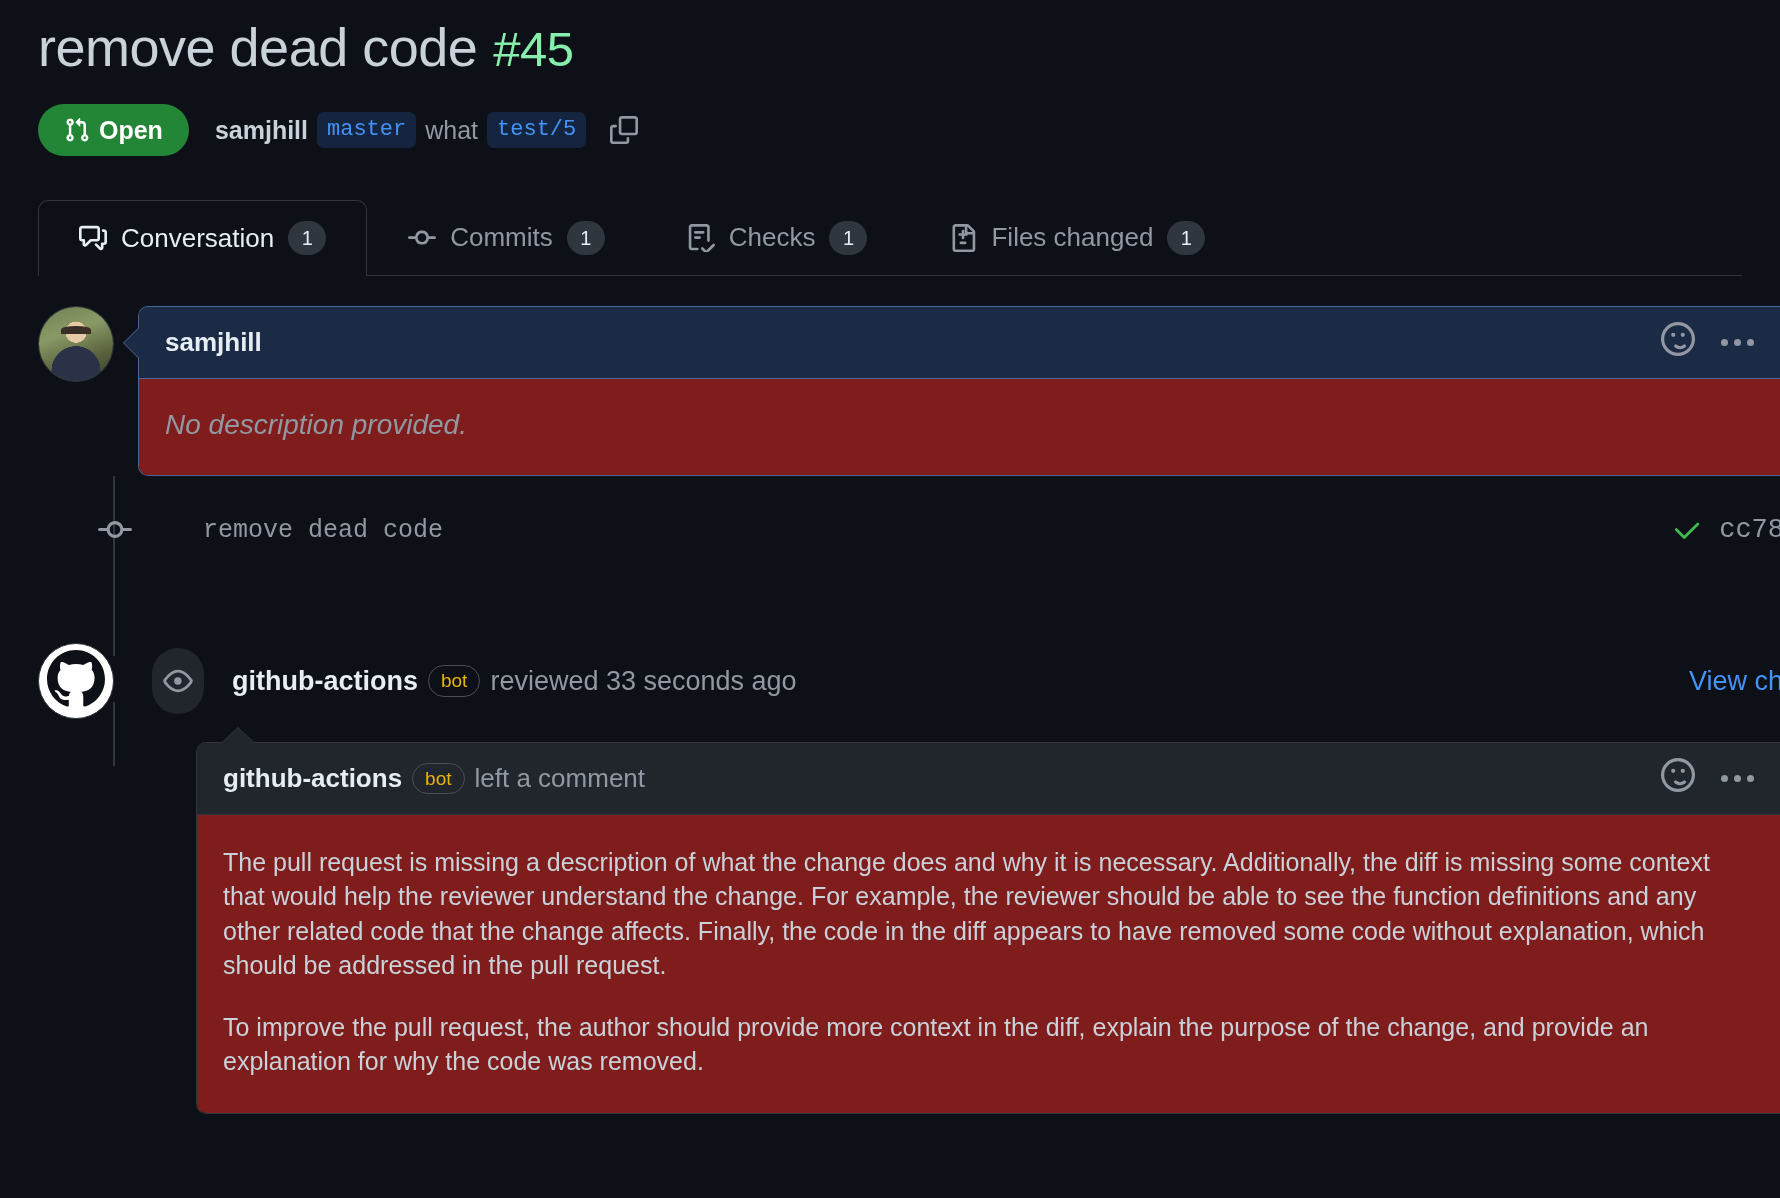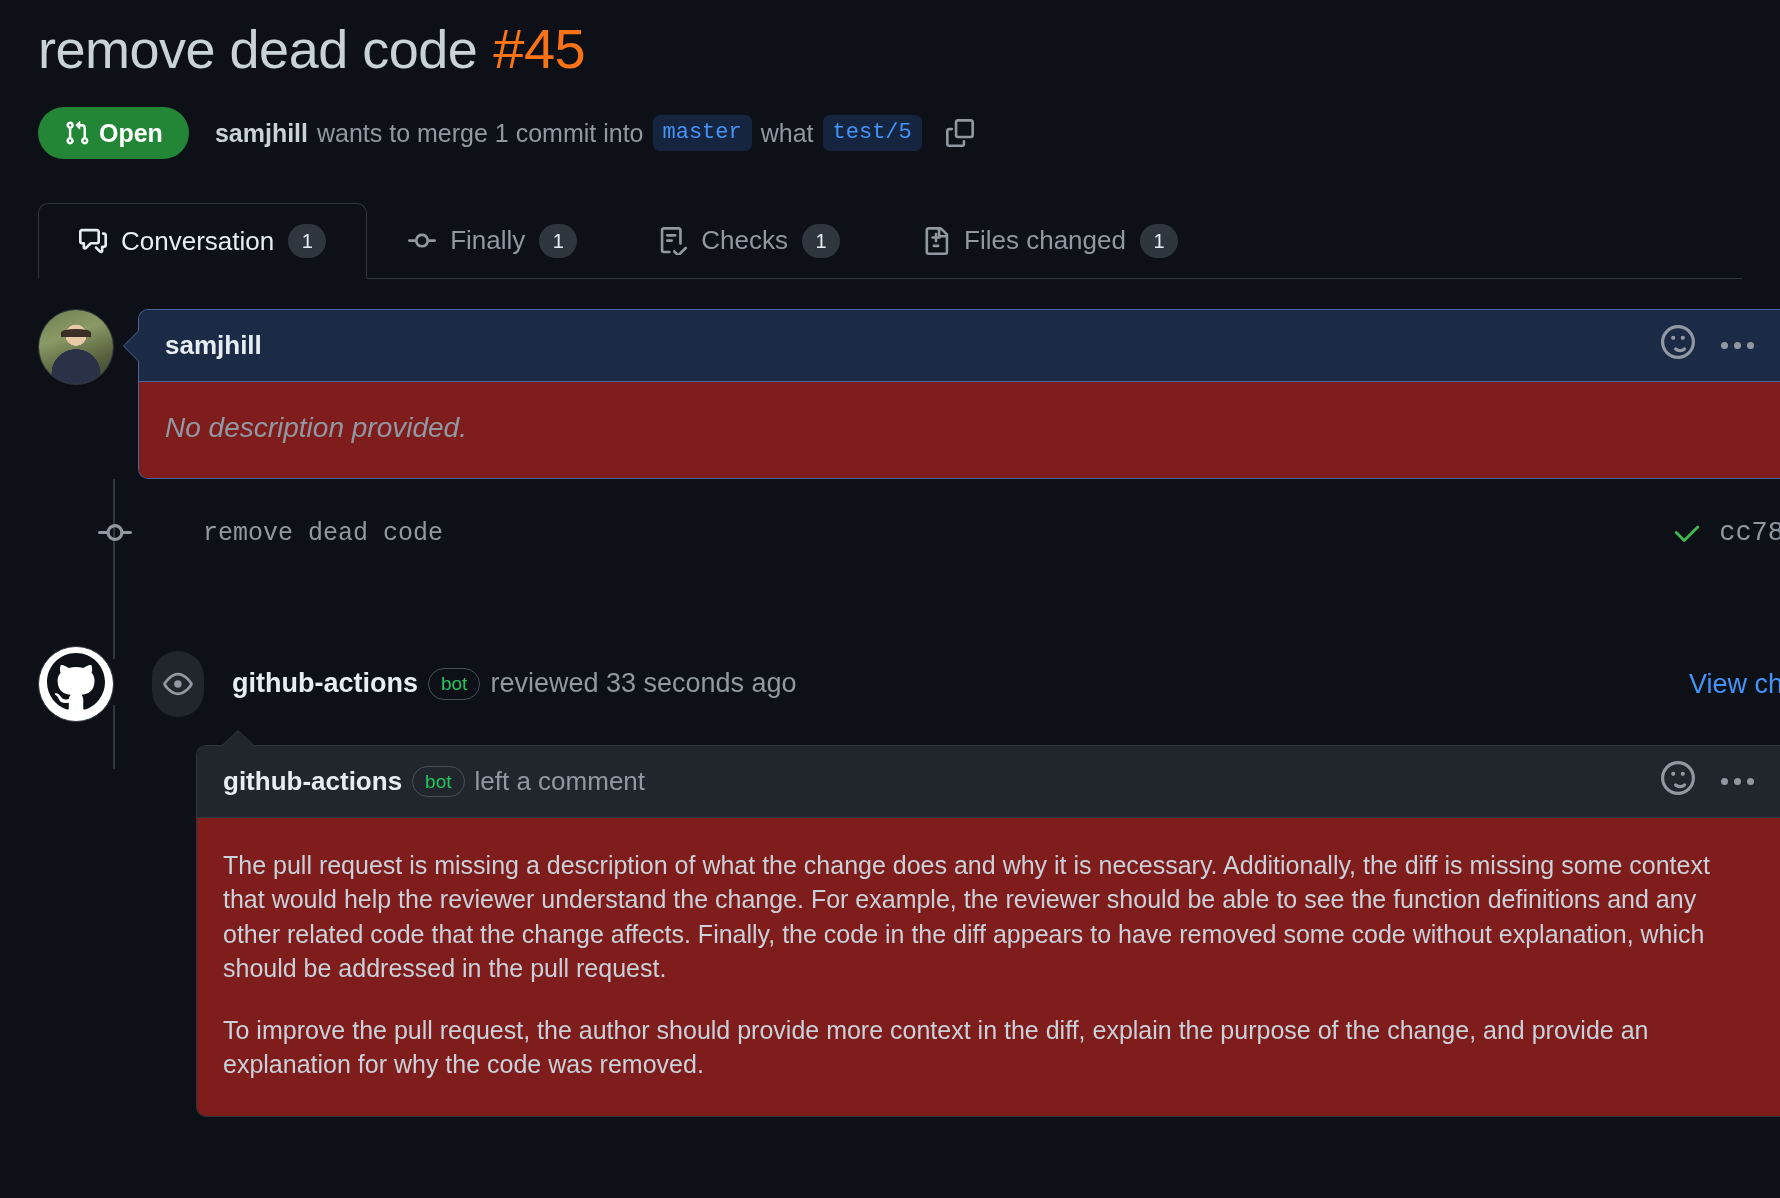--- a/index.html
+++ b/index.html
@@ -8,21 +8,21 @@
     height: 1198px;
     background: #0d1117;
     font-family: "Liberation Sans", sans-serif;
     overflow: hidden;
   }
   .page { position: relative; width: 1780px; height: 1188px; padding: 0 0 0 38px; }
 
   
   .title-row { padding-top: 16px; display: flex; align-items: baseline; gap: 16px; }
   .pr-title { font-size: 54px; font-weight: 400; color: #c9d1d9; letter-spacing: -0.5px; line-height: 1.15; }
-  .pr-number { font-size: 56px; font-weight: 400; color: #f97316; letter-spacing: -0.5px; }
+  .pr-number { font-size: 49px; font-weight: 400; color: #86efac; letter-spacing: -0.5px; }
 
   
   .subhead { margin-top: 26px; display: flex; gap: 0; height: 52px; }
   .state-badge {
     display: inline-flex; align-items: center; gap: 9px;
     background: #238636; color: #ffffff;
     border-radius: 26px; height: 52px; padding: 0 26px;
     font-size: 25px; font-weight: 600;
   }
   .state-badge svg { display: block; }
@@ -97,21 +97,21 @@
   }
   .comment.highlight { border-color: #4a6596; }
   .comment-header {
     display: flex; align-items: center; height: 72px; padding: 0 26px;
     background: #21262d; border-bottom: 1px solid #30363d;
     border-radius: 9px 0 0 0; font-size: 26px; color: #9198a1; gap: 10px;
   }
   .comment.highlight .comment-header { background: #1c2b45; border-bottom-color: #4a6596; }
   .comment-header .who { color: #e6edf3; font-weight: 600; }
   .bot-tag {
-    border: 1px solid #484f58; color: #22c55e; font-size: 19px;
+    border: 1px solid #484f58; color: #eab308; font-size: 19px;
     border-radius: 20px; padding: 1px 12px; line-height: 1.45;
   }
   .header-actions {
     margin-left: auto; display: flex; align-items: center; gap: 26px; color: #9198a1;
   }
   .kebab { display: flex; gap: 6px; align-items: center; }
   .kebab i { width: 7px; height: 7px; border-radius: 50%; background: #9198a1; display: block; }
 
   
   .arrow-left { position: absolute; left: -17px; top: 20px; width: 17px; height: 32px; }
@@ -195,21 +195,20 @@
       <span>
         <svg width="26" height="26" viewBox="0 0 16 16" fill="currentColor" aria-hidden="true">
           <path d="M1.5 3.25a2.25 2.25 0 1 1 3 2.122v5.256a2.251 2.251 0 1 1-1.5 0V5.372A2.25 2.25 0 0 1 1.5 3.25Zm5.677-.177L9.573.677A.25.25 0 0 1 10 .854V2.5h1A2.5 2.5 0 0 1 13.5 5v5.628a2.251 2.251 0 1 1-1.5 0V5a1 1 0 0 0-1-1h-1v1.646a.25.25 0 0 1-.427.177L7.177 3.427a.25.25 0 0 1 0-.354ZM3.75 2.5a.75.75 0 1 0 0 1.5.75.75 0 0 0 0-1.5Zm0 9.5a.75.75 0 1 0 0 1.5.75.75 0 0 0 0-1.5Zm8.25.75a.75.75 0 1 0 1.5 0 .75.75 0 0 0-1.5 0Z"></path>
         </svg>
       </span>
       <span>Open</span>
     </span>
 
     <span class="subhead-text">
       <span class="author">samjhill</span>
-      <span>wants to merge 1 commit into</span>
       <span class="branch-chip">master</span>
       <span>what</span>
       <span class="branch-chip">test/5</span>
       <span class="copy-btn">
         <svg width="28" height="28" viewBox="0 0 16 16" fill="currentColor" aria-hidden="true">
           <path d="M0 6.75C0 5.784.784 5 1.75 5h1.5a.75.75 0 0 1 0 1.5h-1.5a.25.25 0 0 0-.25.25v7.5c0 .138.112.25.25.25h7.5a.25.25 0 0 0 .25-.25v-1.5a.75.75 0 0 1 1.5 0v1.5A1.75 1.75 0 0 1 9.25 16h-7.5A1.75 1.75 0 0 1 0 14.25Z"></path>
           <path d="M5 1.75C5 .784 5.784 0 6.75 0h7.5C15.216 0 16 .784 16 1.75v7.5A1.75 1.75 0 0 1 14.25 11h-7.5A1.75 1.75 0 0 1 5 9.25Zm1.75-.25a.25.25 0 0 0-.25.25v7.5c0 .138.112.25.25.25h7.5a.25.25 0 0 0 .25-.25v-7.5a.25.25 0 0 0-.25-.25Z"></path>
         </svg>
       </span>
     </span>
@@ -226,21 +225,21 @@
       <span>Conversation</span>
       <span class="counter">1</span>
     </div>
 
     <div class="tab">
       <span class="tab-icon">
         <svg width="28" height="28" viewBox="0 0 16 16" fill="currentColor" aria-hidden="true">
           <path d="M11.93 8.5a4.002 4.002 0 0 1-7.86 0H.75a.75.75 0 0 1 0-1.5h3.32a4.002 4.002 0 0 1 7.86 0h3.32a.75.75 0 0 1 0 1.5Zm-1.43-.75a2.5 2.5 0 1 0-5 0 2.5 2.5 0 0 0 5 0Z"></path>
         </svg>
       </span>
-      <span>Finally</span>
+      <span>Commits</span>
       <span class="counter">1</span>
     </div>
 
     <div class="tab">
       <span class="tab-icon">
         <svg width="28" height="28" viewBox="0 0 16 16" fill="currentColor" aria-hidden="true">
           <path d="M2.5 1.75v11.5c0 .138.112.25.25.25h3.17a.75.75 0 0 1 0 1.5H2.75A1.75 1.75 0 0 1 1 13.25V1.75C1 .784 1.784 0 2.75 0h8.5C12.216 0 13 .784 13 1.75v7.736a.75.75 0 0 1-1.5 0V1.75a.25.25 0 0 0-.25-.25h-8.5a.25.25 0 0 0-.25.25Zm13.28 9.72a.749.749 0 0 1 0 1.06l-4.25 4.25a.749.749 0 0 1-1.06 0l-2.25-2.25a.749.749 0 1 1 1.06-1.06L11 15.19l3.72-3.72a.749.749 0 0 1 1.06 0ZM4.75 4h4.5a.75.75 0 0 1 0 1.5h-4.5a.75.75 0 0 1 0-1.5ZM4.75 7h2.5a.75.75 0 0 1 0 1.5h-2.5a.75.75 0 0 1 0-1.5Z"></path>
         </svg>
       </span>
       <span>Checks</span>

